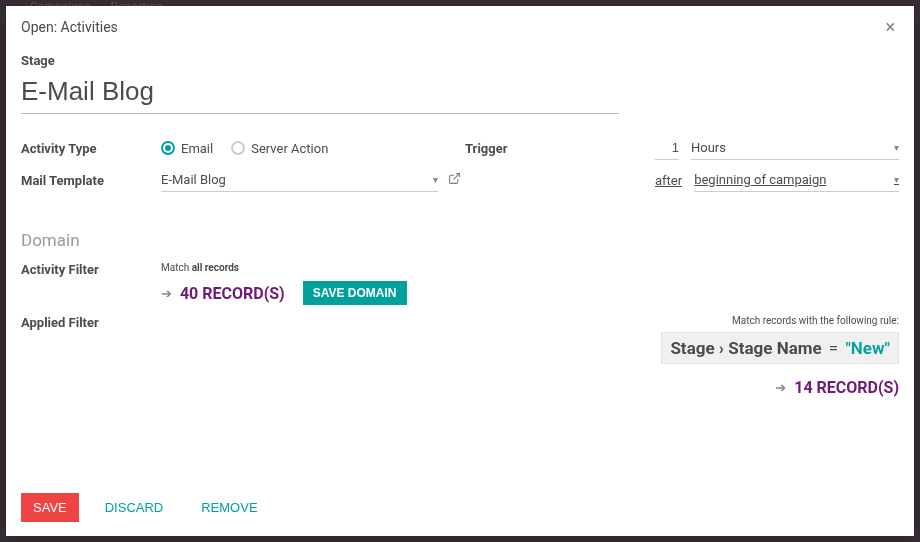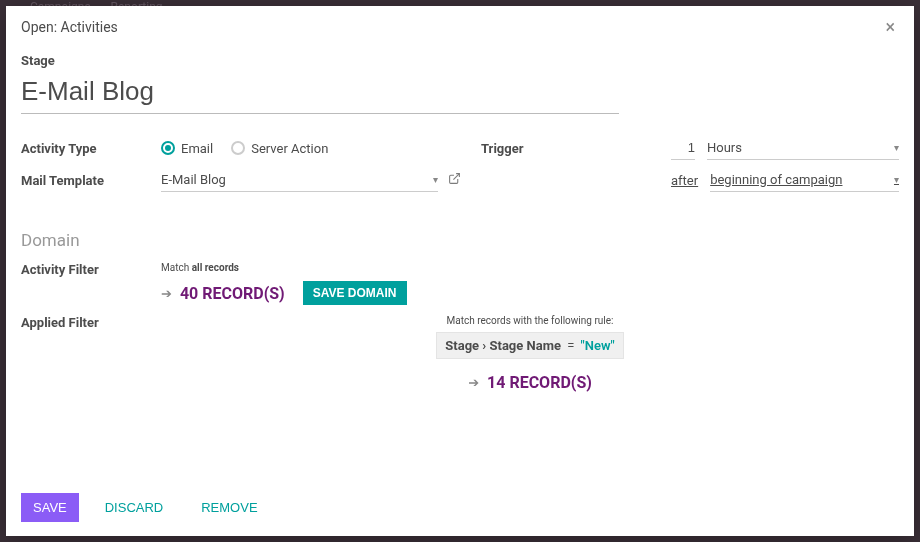--- a/index.html
+++ b/index.html
@@ -77,21 +77,21 @@
       color: #4c4c4c;
       border: none;
       border-bottom: 1px solid #bbb;
       width: 598px;
       padding: 4px 0 6px 0;
       outline: none;
       background: transparent;
     }
     .two-col {
       display: flex;
-      gap: 20px;
+      gap: 4px;
     }
     .col-left { flex: 0 0 440px; }
     .col-right { flex: 1; }
     .field-row {
       display: flex;
       align-items: center;
       min-height: 28px;
       margin-bottom: 4px;
     }
     .field-label {
@@ -227,42 +227,42 @@
       padding: 5px 10px;
       border: none;
       cursor: pointer;
       margin-left: 10px;
     }
     .rule-chip {
       display: inline-block;
       background: #f0f0f0;
       border: 1px solid #e4e4e4;
       padding: 5px 8px;
-      font-size: 13px;
+      font-size: 17px;
       color: #4c4c4c;
       margin-top: 6px;
     }
     .rule-chip .op { margin: 0 3px; }
     .rule-chip .val { color: #00a09d; font-weight: 600; }
     .modal-footer {
       padding: 12px 15px 14px 15px;
       display: flex;
       gap: 14px;
       align-items: center;
     }
     .btn {
       border: none;
       font-size: 13px;
       font-weight: 500;
       cursor: pointer;
       padding: 7px 12px;
       background: transparent;
     }
     .btn-primary {
-      background: #8b5cf6;
+      background: #ef4444;
       color: #fff;
       font-weight: 500;
     }
     .btn-secondary {
       color: #00a09d;
     }
   </style>
 </head>
 <body>
 
@@ -354,21 +354,21 @@
         <div class="record-link">
           <span class="arrow-icon">➔</span>
           <span class="record-count">40 RECORD(S)</span>
           <button class="edit-domain-btn">SAVE DOMAIN</button>
         </div>
       </div>
     </div>
 
     <div class="field-row" style="align-items:flex-start; margin-top:10px;">
       <div class="field-label">Applied Filter</div>
-      <div class="field-value" style="flex-direction:column; align-items:center;">
+      <div class="field-value" style="flex-direction:column; align-items:flex-end;">
         <div class="filter-text">Match records with the following rule:</div>
         <div class="rule-chip">
           <strong>Stage › Stage Name</strong>
           <span class="op">=</span>
           <span class="val">"New"</span>
         </div>
         <div class="record-link" style="margin-top:14px;">
           <span class="arrow-icon">➔</span>
           <span class="record-count">14 RECORD(S)</span>
         </div>

